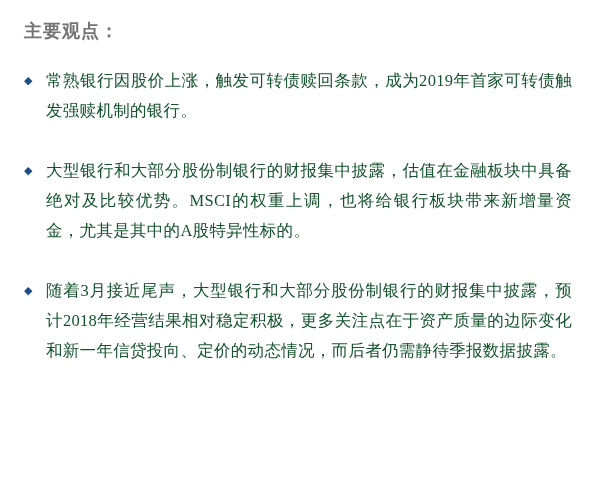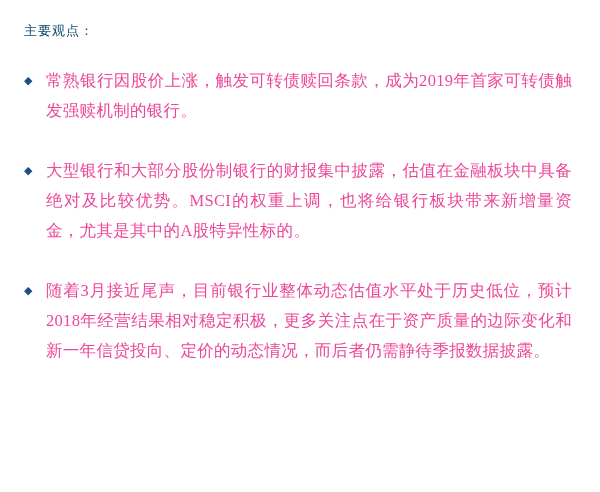--- a/index.html
+++ b/index.html
@@ -14,23 +14,23 @@
     overflow: hidden;
   }
   .page {
     position: relative;
     width: 600px;
     height: 492px;
     box-sizing: border-box;
     padding: 18px 22px 0 22px;
   }
   .doc-title {
-    color: #0c4a6e;
-    font-size: 13px;
-    font-weight: normal;
+    color: #737373;
+    font-size: 18px;
+    font-weight: bold;
     letter-spacing: 1px;
     line-height: 26px;
     margin: 0 0 22px 2px;
     font-family: "Liberation Sans", "DejaVu Sans", sans-serif;
   }
   .bullet-list {
     margin: 0;
     padding: 0;
     list-style: none;
   }
@@ -44,21 +44,21 @@
     width: 22px;
     color: #1c4e86;
     font-size: 11px;
     line-height: 30px;
     text-align: left;
     padding-left: 2px;
     font-family: "DejaVu Sans", sans-serif;
   }
   .bullet-text {
     flex: 1 1 auto;
-    color: #ec4899;
+    color: #14532d;
     font-size: 16.5px;
     line-height: 30px;
     letter-spacing: 0.3px;
     text-align: justify;
     text-justify: inter-ideograph;
     padding-right: 6px;
   }
 </style>
 </head>
 <body>
@@ -74,18 +74,18 @@
       <span class="bullet-text">常熟银行因股价上涨，触发可转债赎回条款，成为2019年首家可转债触发强赎机制的银行。</span>
     </li>
 
     <li class="bullet-item">
       <span class="bullet-marker">◆</span>
       <span class="bullet-text">大型银行和大部分股份制银行的财报集中披露，估值在金融板块中具备绝对及比较优势。MSCI的权重上调，也将给银行板块带来新增量资金，尤其是其中的A股特异性标的。</span>
     </li>
 
     <li class="bullet-item">
       <span class="bullet-marker">◆</span>
-      <span class="bullet-text">随着3月接近尾声，目前银行业整体动态估值水平处于历史低位，预计2018年经营结果相对稳定积极，更多关注点在于资产质量的边际变化和新一年信贷投向、定价的动态情况，而后者仍需静待季报数据披露。</span>
+      <span class="bullet-text">随着3月接近尾声，大型银行和大部分股份制银行的财报集中披露，预计2018年经营结果相对稳定积极，更多关注点在于资产质量的边际变化和新一年信贷投向、定价的动态情况，而后者仍需静待季报数据披露。</span>
     </li>
 
   </ul>
 
 </div>
 
 </body></html>

